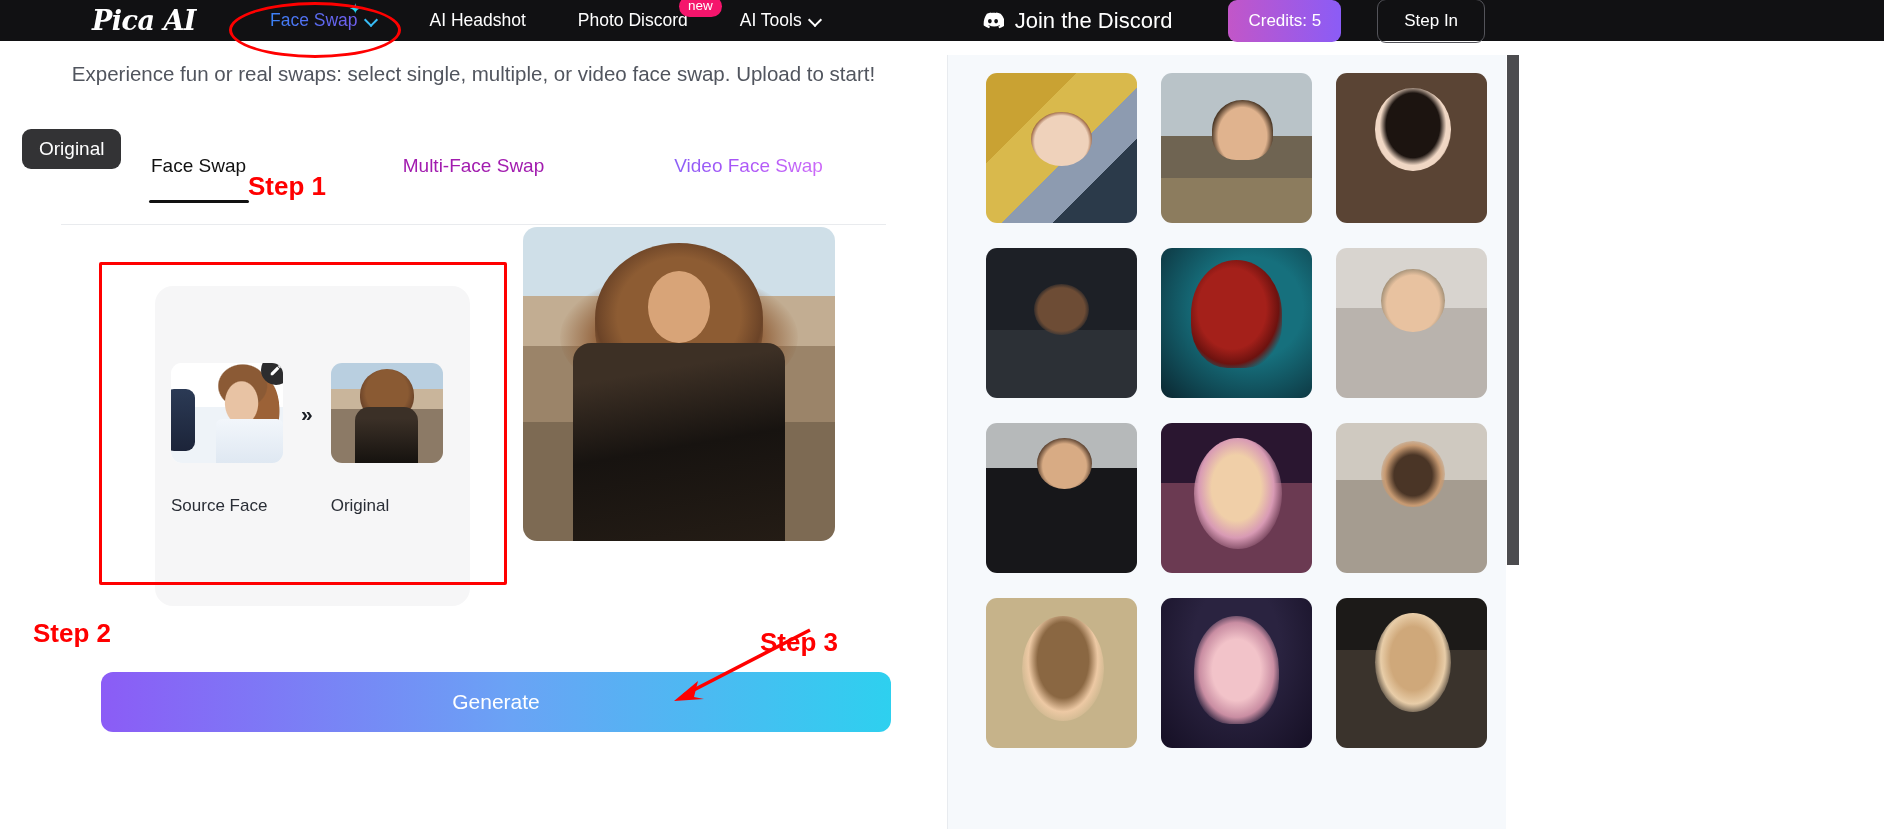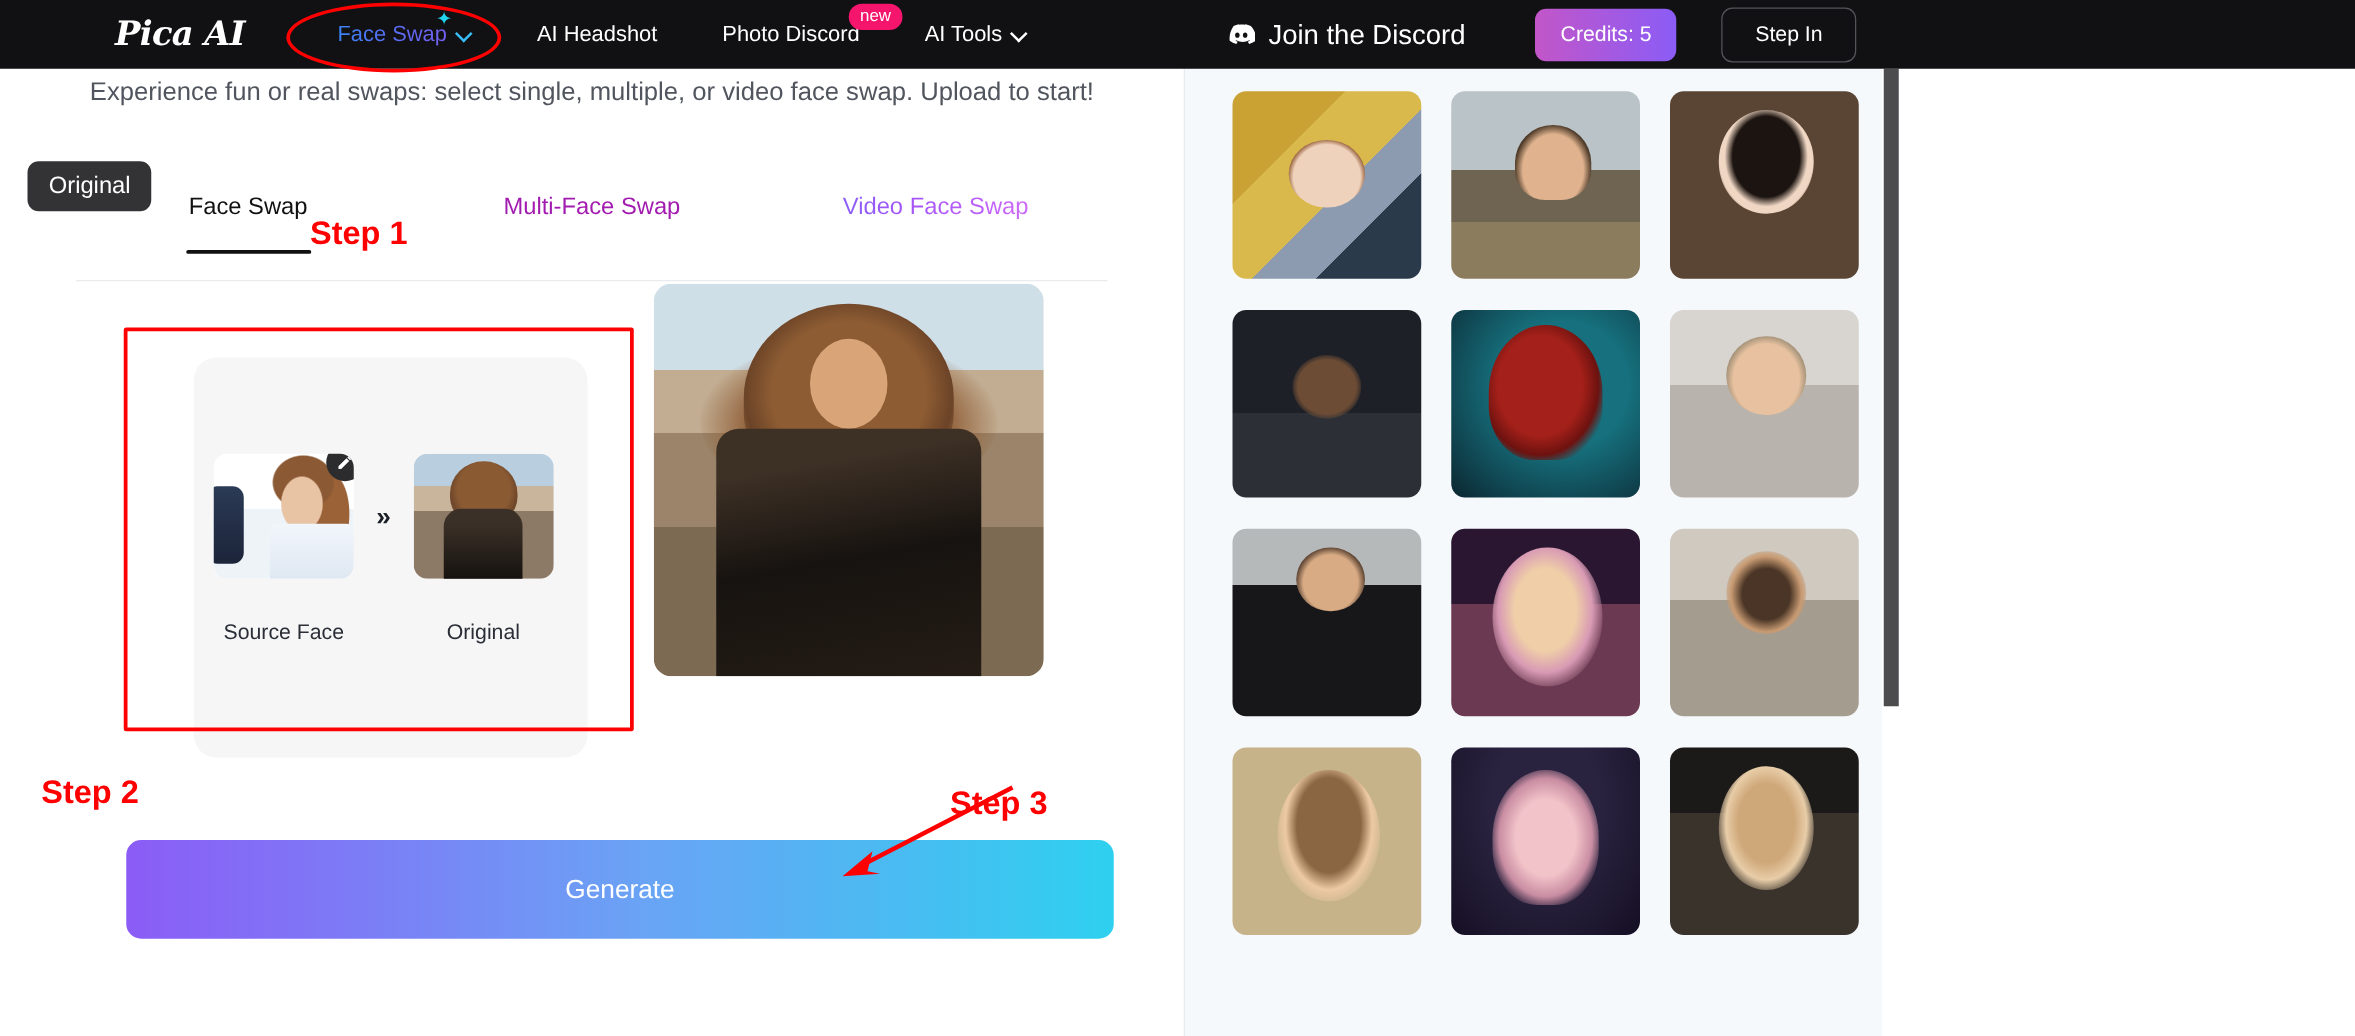--- a/index.html
+++ b/index.html
@@ -7,21 +7,21 @@
     width: 1884px; height: 829px;
     background: #ffffff;
     font-family: "Liberation Sans", sans-serif;
     overflow: hidden;
   }
   .page { position: relative; width: 1884px; height: 829px; }
 
   
   .header {
     position: absolute; top: 0; left: 0;
-    width: 1884px; height: 55px;
+    width: 1884px; height: 41px;
     background: #111113;
     display: flex; align-items: center;
     z-index: 40;
   }
   .logo {
     margin-left: 92px;
     font-family: "DejaVu Serif", serif;
     font-style: italic;
     font-size: 27px;
     font-weight: 700;
@@ -124,21 +124,21 @@
     -webkit-background-clip: text; background-clip: text; color: transparent;
   }
 
   
   .upload-card {
     position: absolute; left: 155px; top: 231px;
     width: 315px; height: 320px;
     background: #f6f6f7; border-radius: 18px;
   }
   .thumbs { position: absolute; top: 77px; left: 16px; display: flex; align-items: center; }
-  .thumb-col { display: flex; flex-direction: column; align-items: center; }
+  .thumb-col { display: flex; flex-direction: column; }
   .thumb {
     width: 112px; height: 100px;
     border-radius: 11px; overflow: hidden; position: relative;
   }
   .thumb-label {
     margin-top: 33px; font-size: 17px; color: #2a2e36; white-space: nowrap;
   }
   .arrow-sep { margin: 0 18px 52px; font-size: 21px; color: #1b1f26; font-weight: 700; }
   .edit-badge {
     position: absolute; top: -8px; right: -8px;
@@ -241,21 +241,21 @@
   }
   .orig-badge {
     position: absolute; left: 22px; top: 74px;
     background: #333335; color: #fff;
     font-size: 19px; padding: 9px 17px; border-radius: 9px;
     z-index: 6;
   }
 
   .generate {
     position: absolute; left: 101px; top: 617px;
-    width: 790px; height: 79px;
+    width: 790px; height: 60px;
     border: none; border-radius: 12px;
     background: linear-gradient(90deg,#8b5cf6 0%, #6aa3f5 52%, #2ed0ef 100%);
     color: #fff; font-size: 21px; font-family: inherit; cursor: pointer;
   }
 
   
   .right-pane {
     position: absolute; left: 947px; top: 0;
     width: 937px; height: 774px;
     background: #ffffff;

